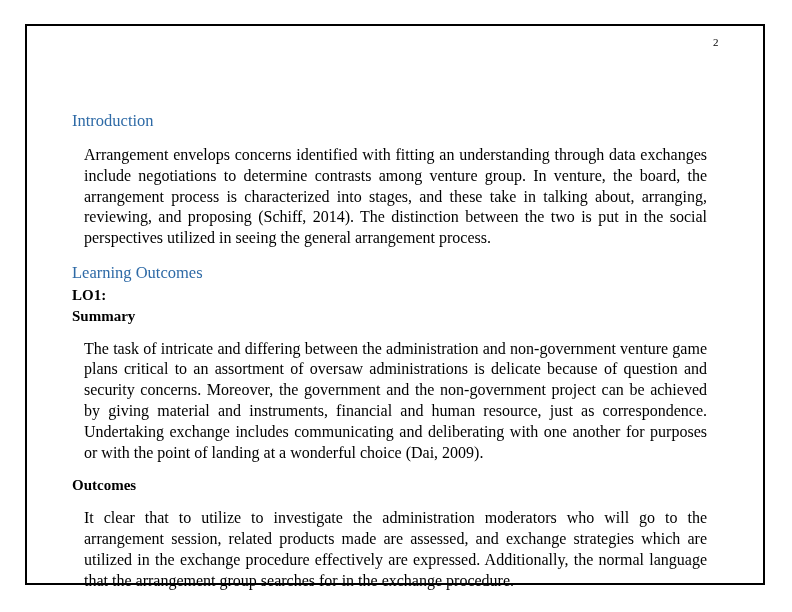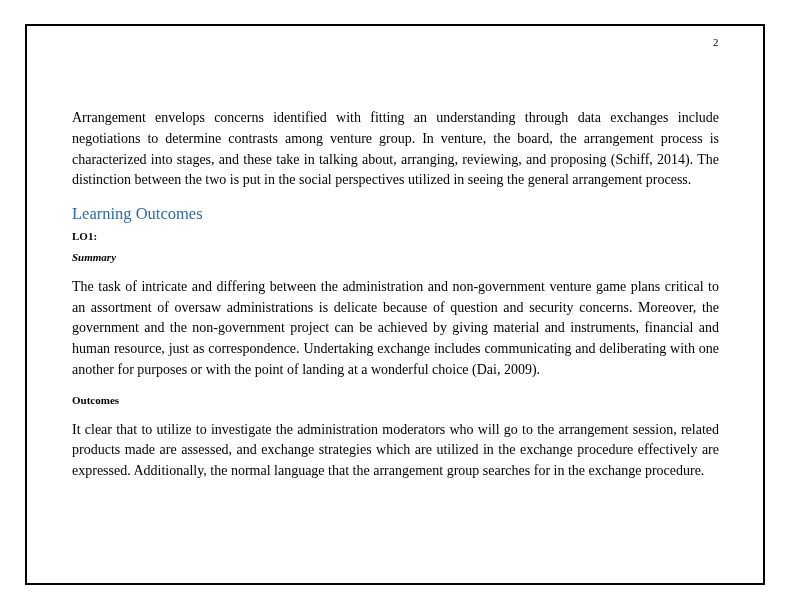--- a/index.html
+++ b/index.html
@@ -1,36 +1,37 @@
 <!DOCTYPE html>
 <html><head>
 <meta charset="utf-8">
 <style>
   html, body { margin: 0; padding: 0; background: #ffffff; }
   body { width: 792px; height: 612px; position: relative; overflow: hidden; font-family: "Liberation Serif", serif; color: #000; }
   .page-border { position: absolute; left: 25px; top: 24px; width: 740px; height: 561px; border: 2px solid #000; box-sizing: border-box; }
   .page-number { position: absolute; left: 713px; top: 36px; font-size: 11px; }
   .content { position: absolute; left: 72px; top: 108px; width: 647px; }
   h1 { font-family: "Liberation Serif", serif; font-weight: normal; color: #2e6aa6; font-size: 16.5px; margin: 0; line-height: 24px; }
-  p { font-size: 14px; line-height: 20.8px; margin: 0; text-align: justify; }
+  p { font-size: 16px; line-height: 20.8px; margin: 12px; text-align: justify; }
   .h-intro { margin-top: 1px; margin-bottom: 3px; }
   .h-lo { margin-top: 11px; }
-  .bold-label { font-weight: bold; font-size: 11px; line-height: 20.8px; }
+  .bold-label { font-weight: bold; font-size: 15px; line-height: 20.8px; }
   .lo1 { margin-top: 0px; }
-  .summary { margin-bottom: 9px; font-style: italic; }
+  .summary { margin-bottom: 9px; }
   .evidence { margin-top: 9px; margin-bottom: 9px; }
 </style>
 </head>
 <body>
 
 <div class="page-border"></div>
 
 <div class="page-number">2</div>
 
 <div class="content">
+  <h1 class="h-intro">Introduction</h1>
   <p>Arrangement envelops concerns identified with fitting an understanding through data exchanges include negotiations to determine contrasts among venture group. In venture, the board, the arrangement process is characterized into stages, and these take in talking about, arranging, reviewing, and proposing (Schiff, 2014). The distinction between the two is put in the social perspectives utilized in seeing the general arrangement process.</p>
 
   <h1 class="h-lo">Learning Outcomes</h1>
   <div class="bold-label lo1">LO1:</div>
   <div class="bold-label summary">Summary</div>
   <p>The task of intricate and differing between the administration and non-government venture game plans critical to an assortment of oversaw administrations is delicate because of question and security concerns. Moreover, the government and the non-government project can be achieved by giving material and instruments, financial and human resource, just as correspondence. Undertaking exchange includes communicating and deliberating with one another for purposes or with the point of landing at a wonderful choice (Dai, 2009).</p>
 
   <div class="bold-label evidence">Outcomes</div>
   <p>It clear that to utilize to investigate the administration moderators who will go to the arrangement session, related products made are assessed, and exchange strategies which are utilized in the exchange procedure effectively are expressed. Additionally, the normal language that the arrangement group searches for in the exchange procedure.</p>
 </div>

